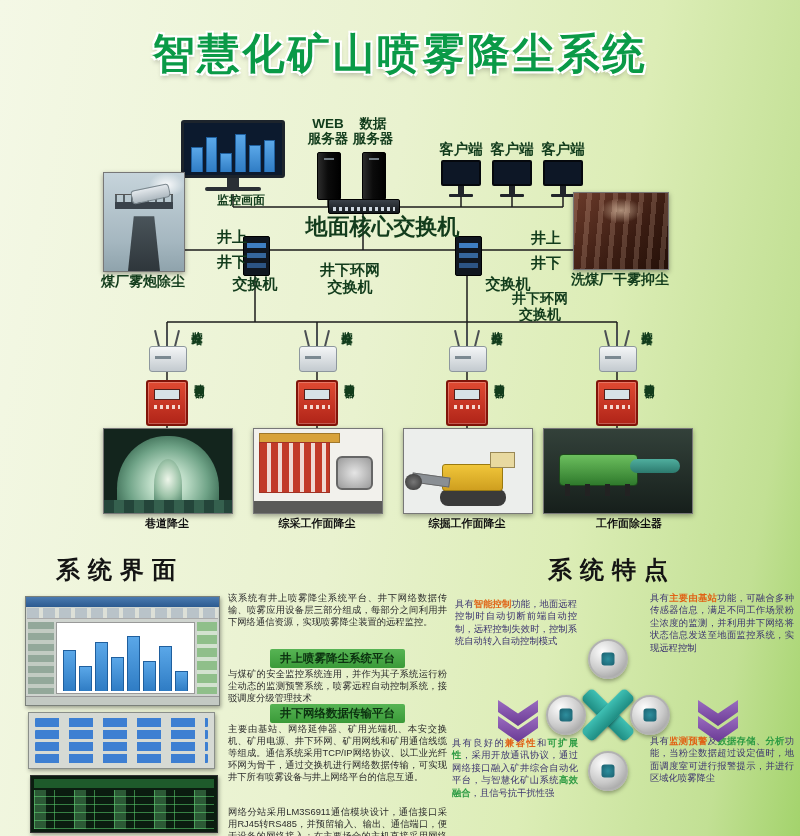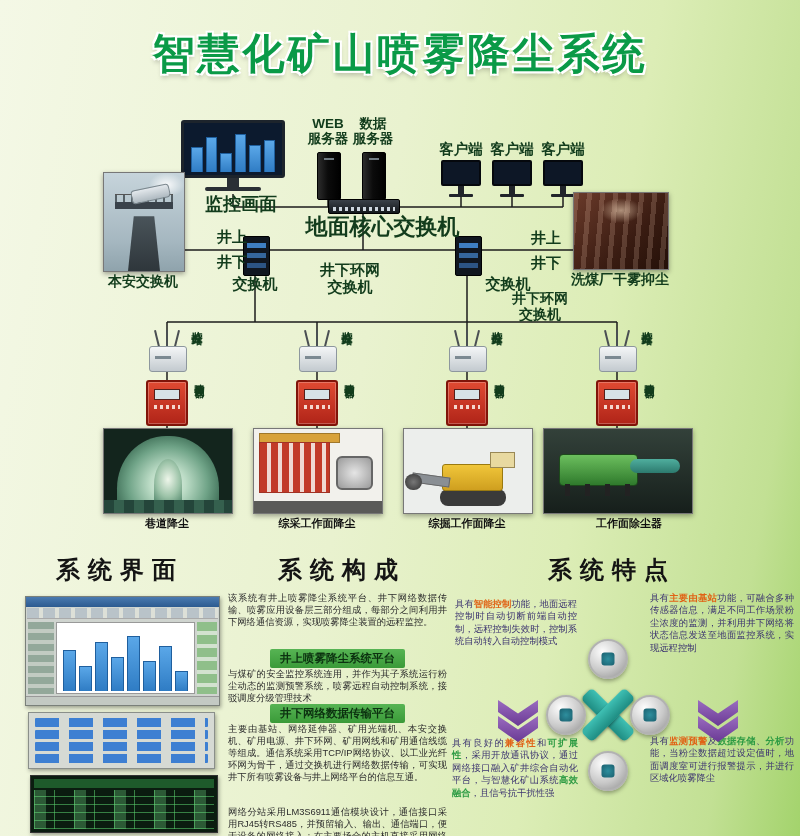--- a/index.html
+++ b/index.html
@@ -141,21 +141,21 @@
           <div class="bar" style="height: 78%;"></div>
           <div class="bar" style="height: 42%;"></div>
           <div class="bar" style="height: 85%;"></div>
           <div class="bar" style="height: 60%;"></div>
           <div class="bar" style="height: 70%;"></div>
         </div>
       </div>
     <div class="neck"></div>
       <div class="foot"></div>
   </div>
-  <div class="lbl" style="left:196px;top:194px;width:90px;font-size:18px;">监控画面</div>
+  <div class="lbl" style="left:196px;top:194px;width:90px;font-size:12px;">监控画面</div>
 
   <div class="lbl" style="left:296px;top:116px;width:64px;font-size:13.5px;">WEB
 服务器</div>
   <div class="abs dev tower" style="left:317px;top:152px;"></div>
   <div class="lbl" style="left:342px;top:116px;width:62px;font-size:13.5px;">数据
 服务器</div>
   <div class="abs dev tower" style="left:362px;top:152px;"></div>
 
   <div class="lbl" style="left:436px;top:141px;width:50px;font-size:14.5px;">客户端</div>
   <div class="lbl" style="left:487px;top:141px;width:50px;font-size:14.5px;">客户端</div>
@@ -184,21 +184,21 @@
   <div class="lbl" style="left:528px;top:230px;width:36px;font-size:15px;">井上</div>
   <div class="lbl" style="left:528px;top:255px;width:36px;font-size:15px;">井下</div>
 
   <div class="photo fogpic" style="left:103px;top:172px;width:80px;height:98px;">
     <div class="mist"></div>
       <div class="towerbody"></div>
       <div class="rail"></div>
       <div class="platform"></div>
       <div class="cannon"></div>
   </div>
-  <div class="lbl" style="left:82px;top:274px;width:122px;font-size:14px;">本安交换机</div>
+  <div class="lbl" style="left:82px;top:274px;width:122px;font-size:14px;">煤厂雾炮除尘</div>
 
   <div class="vswitch" style="left:243px;top:236px;"></div>
   <div class="lbl" style="left:222px;top:276px;width:66px;font-size:15px;">交换机</div>
   <div class="lbl" style="left:298px;top:262px;width:104px;font-size:15px;">井下环网
 交换机</div>
   <div class="vswitch" style="left:455px;top:236px;"></div>
   <div class="lbl" style="left:478px;top:276px;width:60px;font-size:15px;">交换机</div>
   <div class="lbl" style="left:492px;top:291px;width:96px;font-size:14px;">井下环网
 交换机</div>
 
@@ -277,21 +277,20 @@
     <div class="body"></div>
       <div class="pipe"></div>
       <div class="legs"></div>
   </div>
   <div class="scene-lbl" style="left:103px;top:516px;width:128px;">巷道降尘</div>
   <div class="scene-lbl" style="left:243px;top:516px;width:148px;">综采工作面降尘</div>
   <div class="scene-lbl" style="left:393px;top:516px;width:148px;">综掘工作面降尘</div>
   <div class="scene-lbl" style="left:555px;top:516px;width:148px;">工作面除尘器</div>
 
   <div class="h2" style="left:40px;top:554px;width:160px;">系统界面</div>
-  <div class="h2" style="left:262px;top:554px;width:160px;">系统构成</div>
   <div class="h2" style="left:532px;top:554px;width:160px;">系统特点</div>
 
   <div class="abs shot1">
     <div class="s1-title"></div>
     <div class="s1-toolbar"></div>
     <div class="s1-body">
       <div class="s1-side"></div>
       <div class="s1-main">
           <div class="bars">
             <div class="bar" style="height: 62%;"></div>

